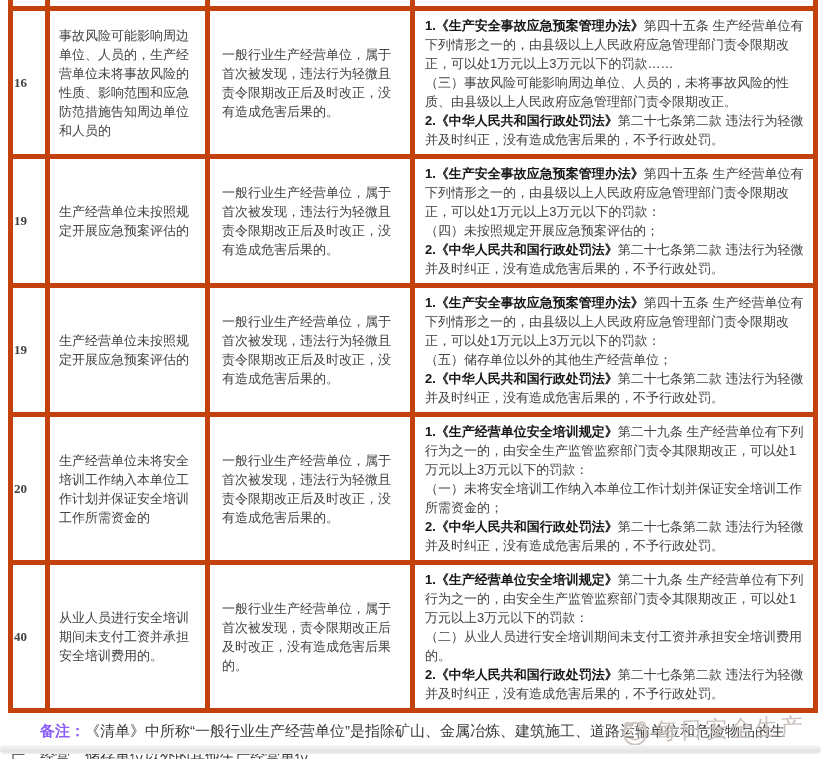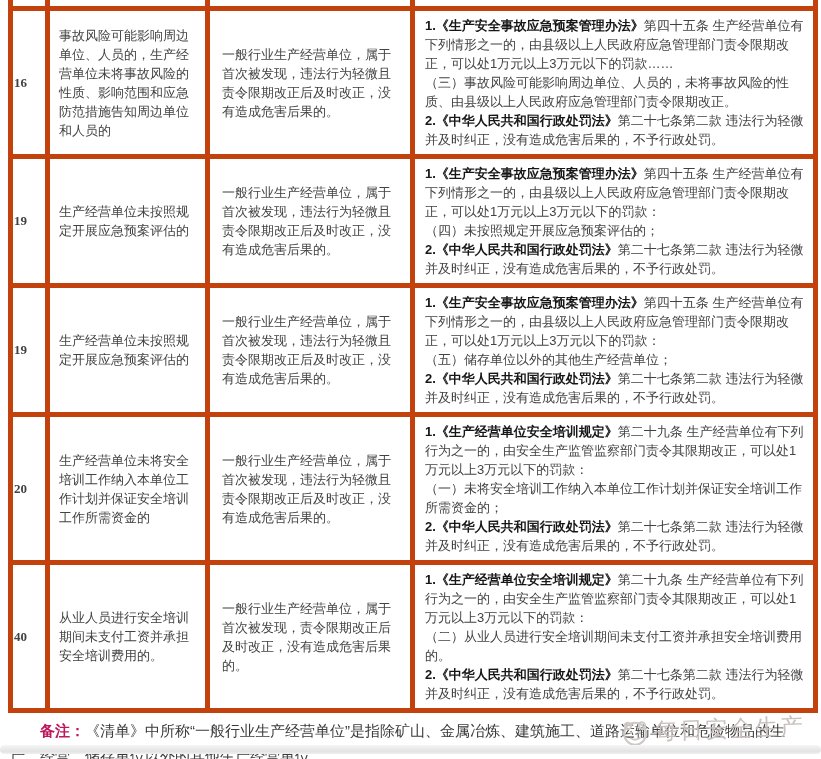--- a/index.html
+++ b/index.html
@@ -49,21 +49,21 @@
   .basis-line b{color:#161616;}
 
   
   .notes{
     margin:5px 10px 0 10px;
     font-size:15px;
     line-height:25px;
     color:#3a3a3a;
   }
   .notes p{margin:0;text-indent:2em;}
-  .notes b{color:#be185d;}
+  .notes b{color:#8b5cf6;}
 
   
   .watermark{
     position:absolute;
     right:16px;
     top:714px;
     display:flex;
     align-items:center;
     gap:5px;
     color:#c9c1be;

